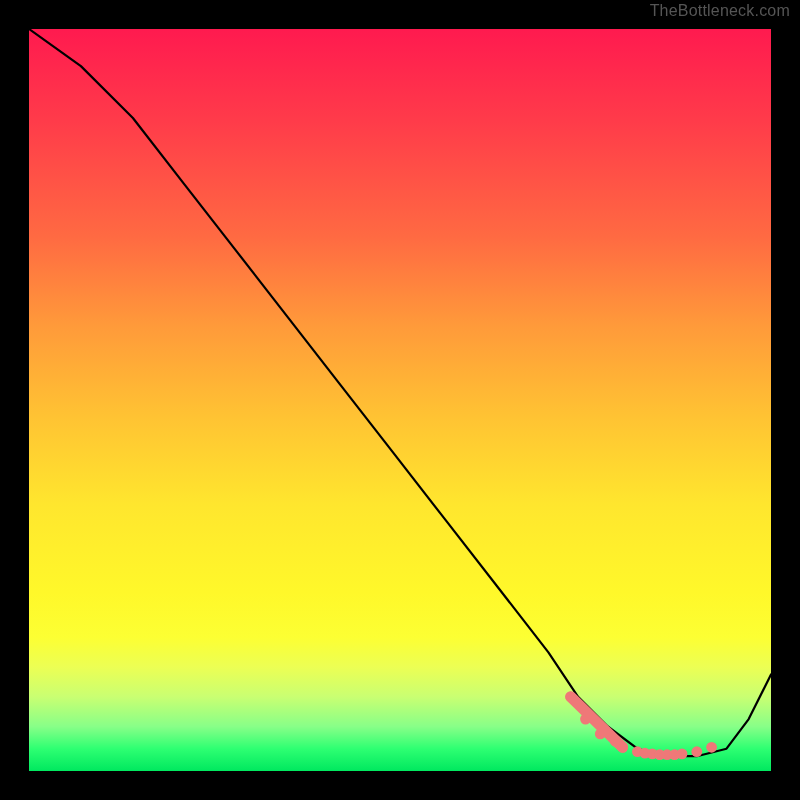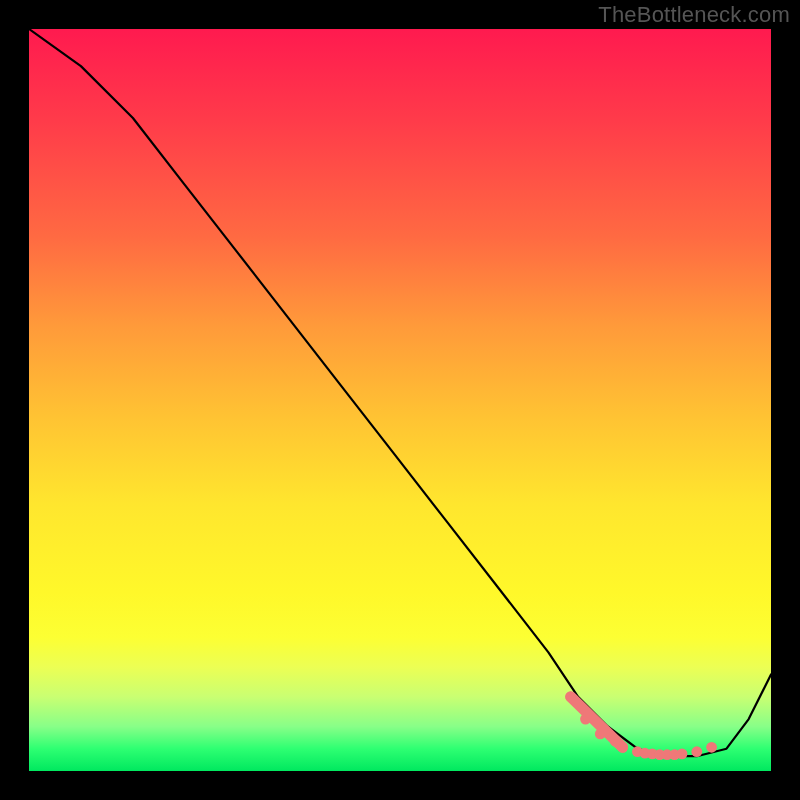--- a/index.html
+++ b/index.html
@@ -12,21 +12,21 @@
   }
   .frame {
     position: relative;
     width: 800px;
     height: 800px;
   }
   .attribution {
     position: absolute;
     top: 2px;
     right: 10px;
-    font-size: 22px;
+    font-size: 16px;
     font-weight: 500;
     color: #555555;
     letter-spacing: 0.2px;
   }
   .plot-wrap {
     position: absolute;
     left: 29px;
     top: 29px;
     width: 742px;
     height: 742px;

